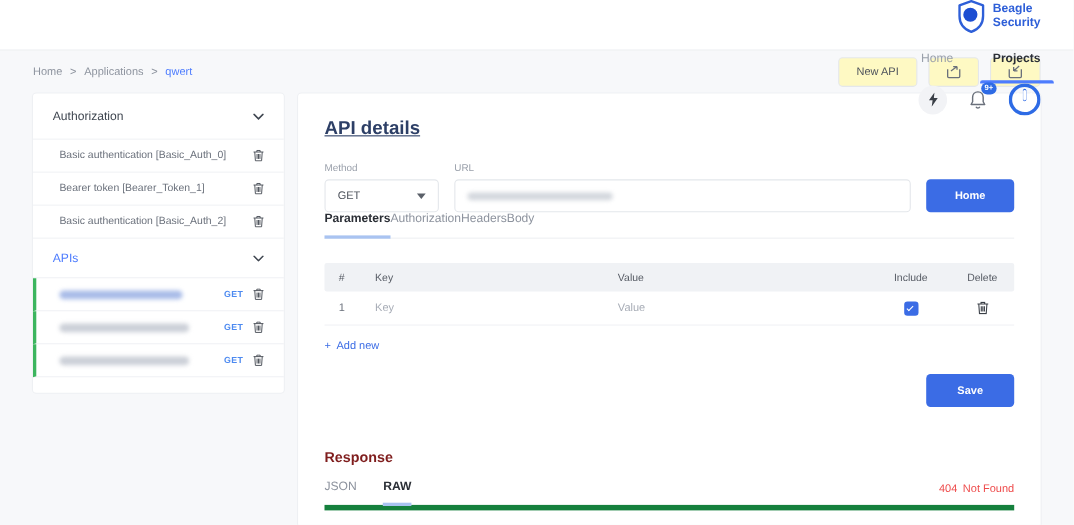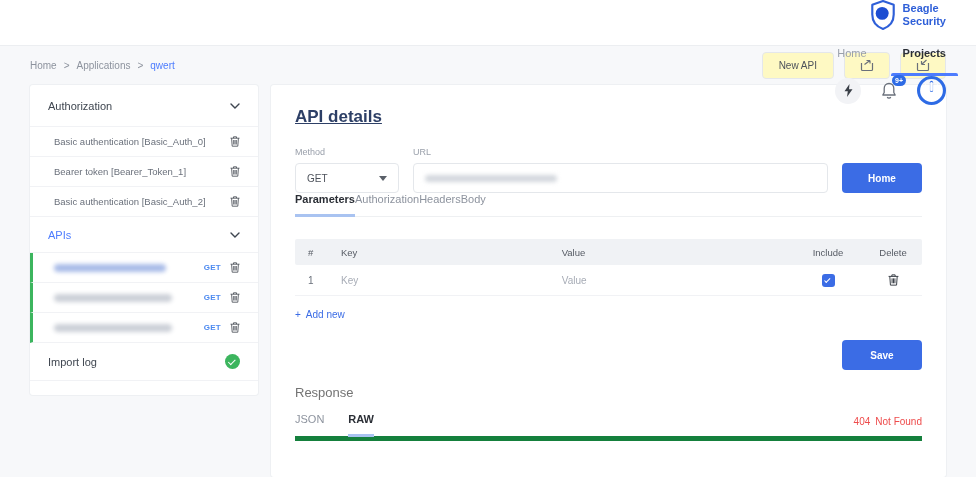--- a/index.html
+++ b/index.html
@@ -84,21 +84,21 @@
   .c-inc { width:72px; text-align:center; display:flex; justify-content:center; }
   .c-del { width:58px; text-align:center; display:flex; justify-content:center; }
   .placeholder { color:#a7acb6; }
   .row-num { color:#6a707b; }
   .checkbox { width:13px; height:13px; background:#3b6ce5; border-radius:3px;
     display:flex; align-items:center; justify-content:center; cursor:pointer; }
   .checkbox .check-mark { width:6px; height:3px; }
   .add-new { display:flex; align-items:center; gap:5px; color:#3b6ce5; font-size:10px;
     margin-top:13px; cursor:pointer; }
   .save-row { display:flex; justify-content:flex-end; margin-top:20px; }
-  .resp-title { font-size:13px; font-weight:normal; color:#737373; margin-top:15px; }
+  .resp-title { font-size:13px; font-weight:bold; color:#7f1d1d; margin-top:38px; }
   .resp-tabs { display:flex; gap:24px; margin-top:13px; border-bottom:5px solid #15803d;
     align-items:flex-end; }
   .resp-status { margin-left:auto; font-size:10px; color:#ee4b4b; padding-bottom:9px;
     display:flex; gap:5px; }
 </style>
 </head>
 <body>
 
 <div class="topbar">
   <div class="brand">
@@ -250,28 +250,20 @@
     </div>
     <div class="s-row s-sub s-api">
       <span class="blur-bar bb-gray"></span>
       <span class="s-right">
         <span class="get-tag">GET</span>
         <span class="trash">
           <svg width="10" height="11" viewBox="0 0 10 11">
               <path d="M0.5 2.2 H9.5 M3.5 2.2 V0.8 H6.5 V2.2 M1.6 2.2 L2.2 10.2 H7.8 L8.4 2.2 M3.7 4 V8.5 M5 4 V8.5 M6.3 4 V8.5" fill="none" stroke="currentColor" stroke-width="0.9"></path>
             </svg>
         </span>
-      </span>
-    </div>
-    <div class="s-row s-import">
-      <span>Import log</span>
-      <span class="s-right">
-        <span class="check-circle">
-            <span class="check-mark"></span>
-          </span>
       </span>
     </div>
     <div class="s-row s-empty"></div>
   </div>
 
   <div class="main">
     <div class="page-title">API details</div>
 
     <div class="form-row">
       <div>

